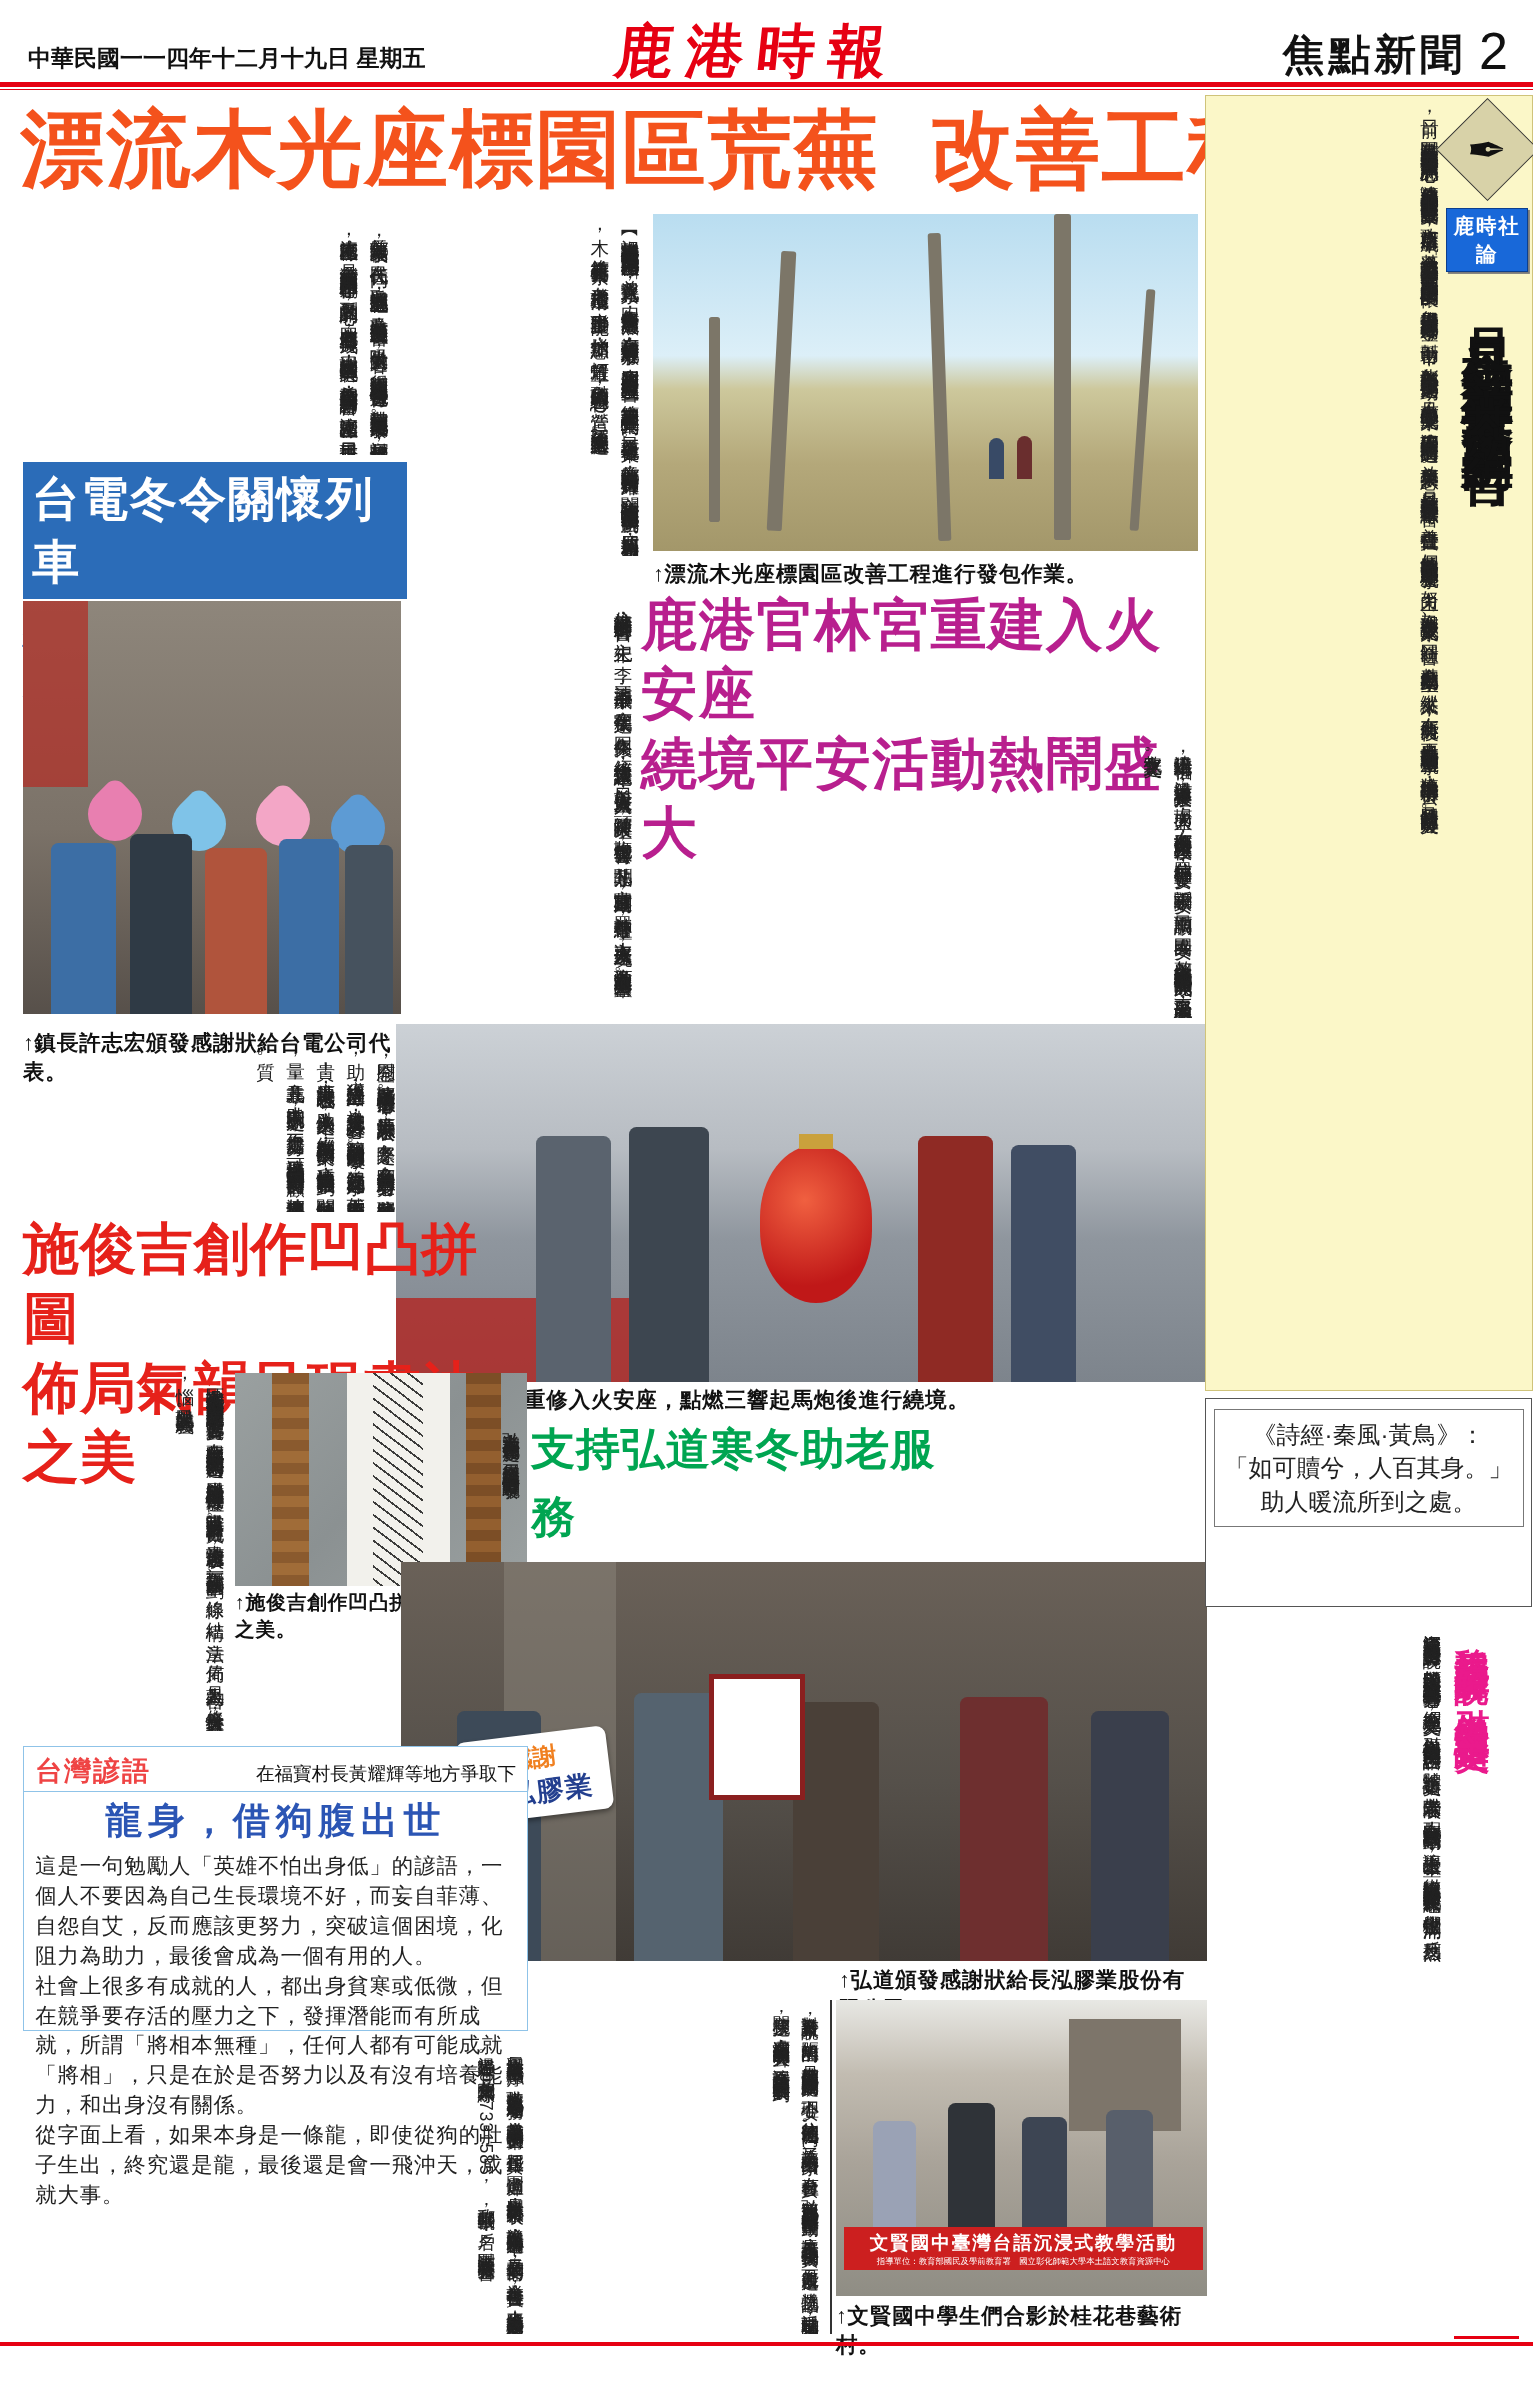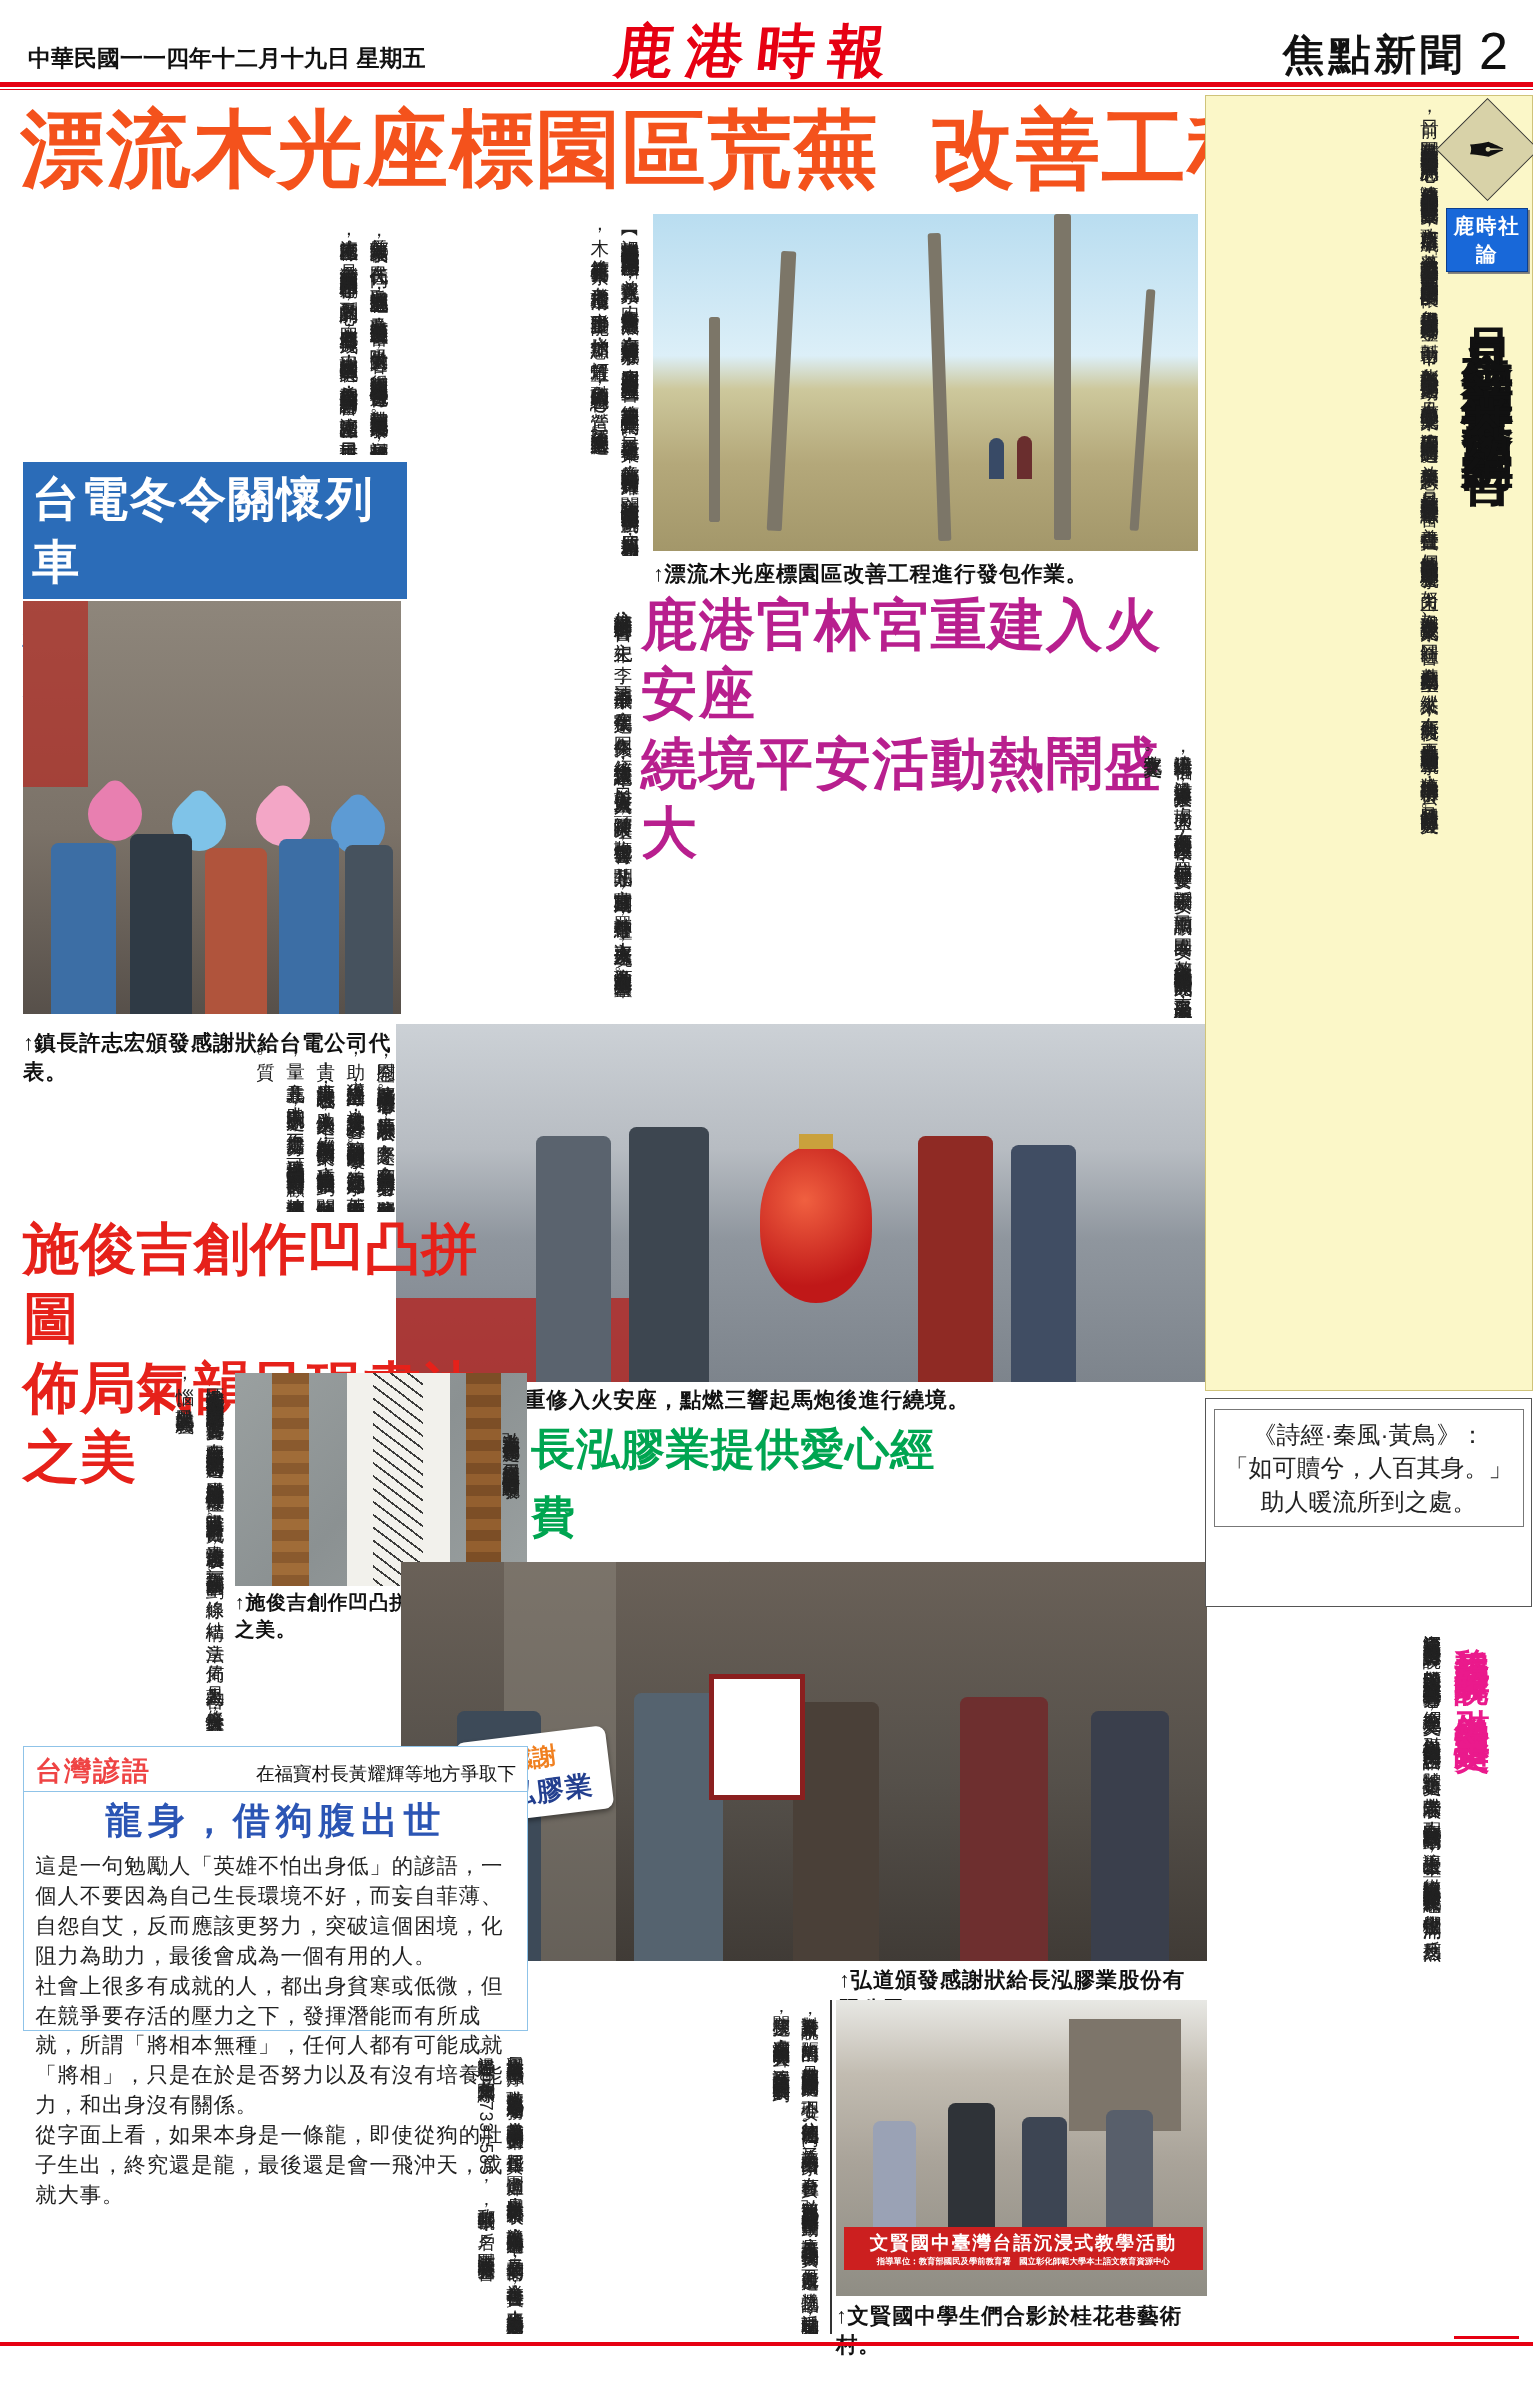--- a/index.html
+++ b/index.html
@@ -54,21 +54,21 @@
   .pole{position:absolute;background:#7c7668;border-radius:2.8px;}
   .figure{position:absolute;background:#2e3a52;border-radius:7.5px 7.5px 0 0;}
   .heart{position:absolute;width:54px;height:54px;transform:rotate(45deg);border-radius:11.2px 50% 50% 50%;}
   .sign-white{position:absolute;background:#fff;border-radius:9.3px;transform:rotate(-7deg);
               text-align:center;padding:7.5px 5.6px;box-shadow:0 2.8px 5.6px rgba(0,0,0,.4);}
   .sign-thanks{font-size:24px;font-weight:900;color:#f08020;}
   .sign-name{font-size:27px;font-weight:900;color:#233f8f;letter-spacing:1.9px;}
   .cert{position:absolute;background:#fff;border:5.6px solid #8a1f1f;}
   .banner-red{position:absolute;background:#cc1f1f;color:#fff;text-align:center;padding:2.8px 1.9px;margin-top:44px;}
   .banner-l1{font-size:18.6px;font-weight:900;letter-spacing:1.9px;}
-  .banner-l2{font-size:8.4px;letter-spacing:0;font-weight:bold;}
+  .banner-l2{font-size:8.4px;letter-spacing:0;}
   .vline{background:#333;width:1.9px;}
 </style>
 </head>
 <body>
 
 <div class="page">
 
   <div class="abs date" style="left:28px;top:43px;">中華民國一一四年十二月十九日  星期五</div>
   <div class="abs masthead" style="left:615px;top:13px;">鹿港時報</div>
   <div class="abs" style="right:26px;top:20.5px;">
@@ -143,21 +143,20 @@
     <div style="position:absolute;left:112px;top:0;width:103px;height:213px;background:#f2f1ec;">
       <div style="position:absolute;left:26px;top:0;width:50px;height:213px;background:repeating-linear-gradient(37deg,transparent 0 4.7px,#1c1c1c 4.7px 6.5px,transparent 6.5px 10.3px);opacity:.85;"></div>
     </div>
     <div style="position:absolute;left:231px;top:0;width:35px;height:213px;background:repeating-linear-gradient(to bottom,#7c4e26 0 11.2px,#935f2f 11.2px 22.4px);"></div>
   </div>
   <div class="abs caption" style="left:235px;top:1589px;width:292px;font-size:19.6px;">↑施俊吉創作凹凸拼圖展現書法之美。</div>
   <div class="abs vtext" style="left:235px;top:1622px;width:292px;height:110px;">所以，他時常閱讀書法名帖，到文化中心與美術館參觀書法名家作品，精進書法上的涵養，認真學習、潛心練習。希望透過佈局氣韻來呈現書法之美外，引領更多民眾欣賞來豐富自身的精神生活。</div>
 
   <div class="abs vtext" style="left:406px;top:1419px;width:119px;height:138px;font-size:17.7px;">弘道老人福利基金會彰化服務處，從長期服務經驗與「長者外出行動調查」中發現，</div>
   <div class="abs h-green" style="left:531px;top:1415px;width:443px;">
-    <div>長泓膠業提供愛心經費</div>
     <div>支持弘道寒冬助老服務</div>
   </div>
 
   <div class="photo" style="left:401px;top:1562px;width:806px;height:399px;background:linear-gradient(to bottom,#6a6158 0%,#55504a 55%,#403b36 100%);">
     <div style="position:absolute;left:103px;top:0;width:112px;height:399px;background:#8c857c;opacity:.5;"></div>
     <div class="figure" style="left:56px;top:149px;width:84px;height:250px;background:#3d4a58;"></div>
     <div class="figure" style="left:233px;top:131px;width:89px;height:268px;background:#55636f;"></div>
     <div class="figure" style="left:392px;top:140px;width:86px;height:259px;background:#4a4038;"></div>
     <div class="figure" style="left:559px;top:135px;width:88px;height:264px;background:#6e2f2f;"></div>
     <div class="figure" style="left:690px;top:149px;width:78px;height:250px;background:#3a3f4c;"></div>

